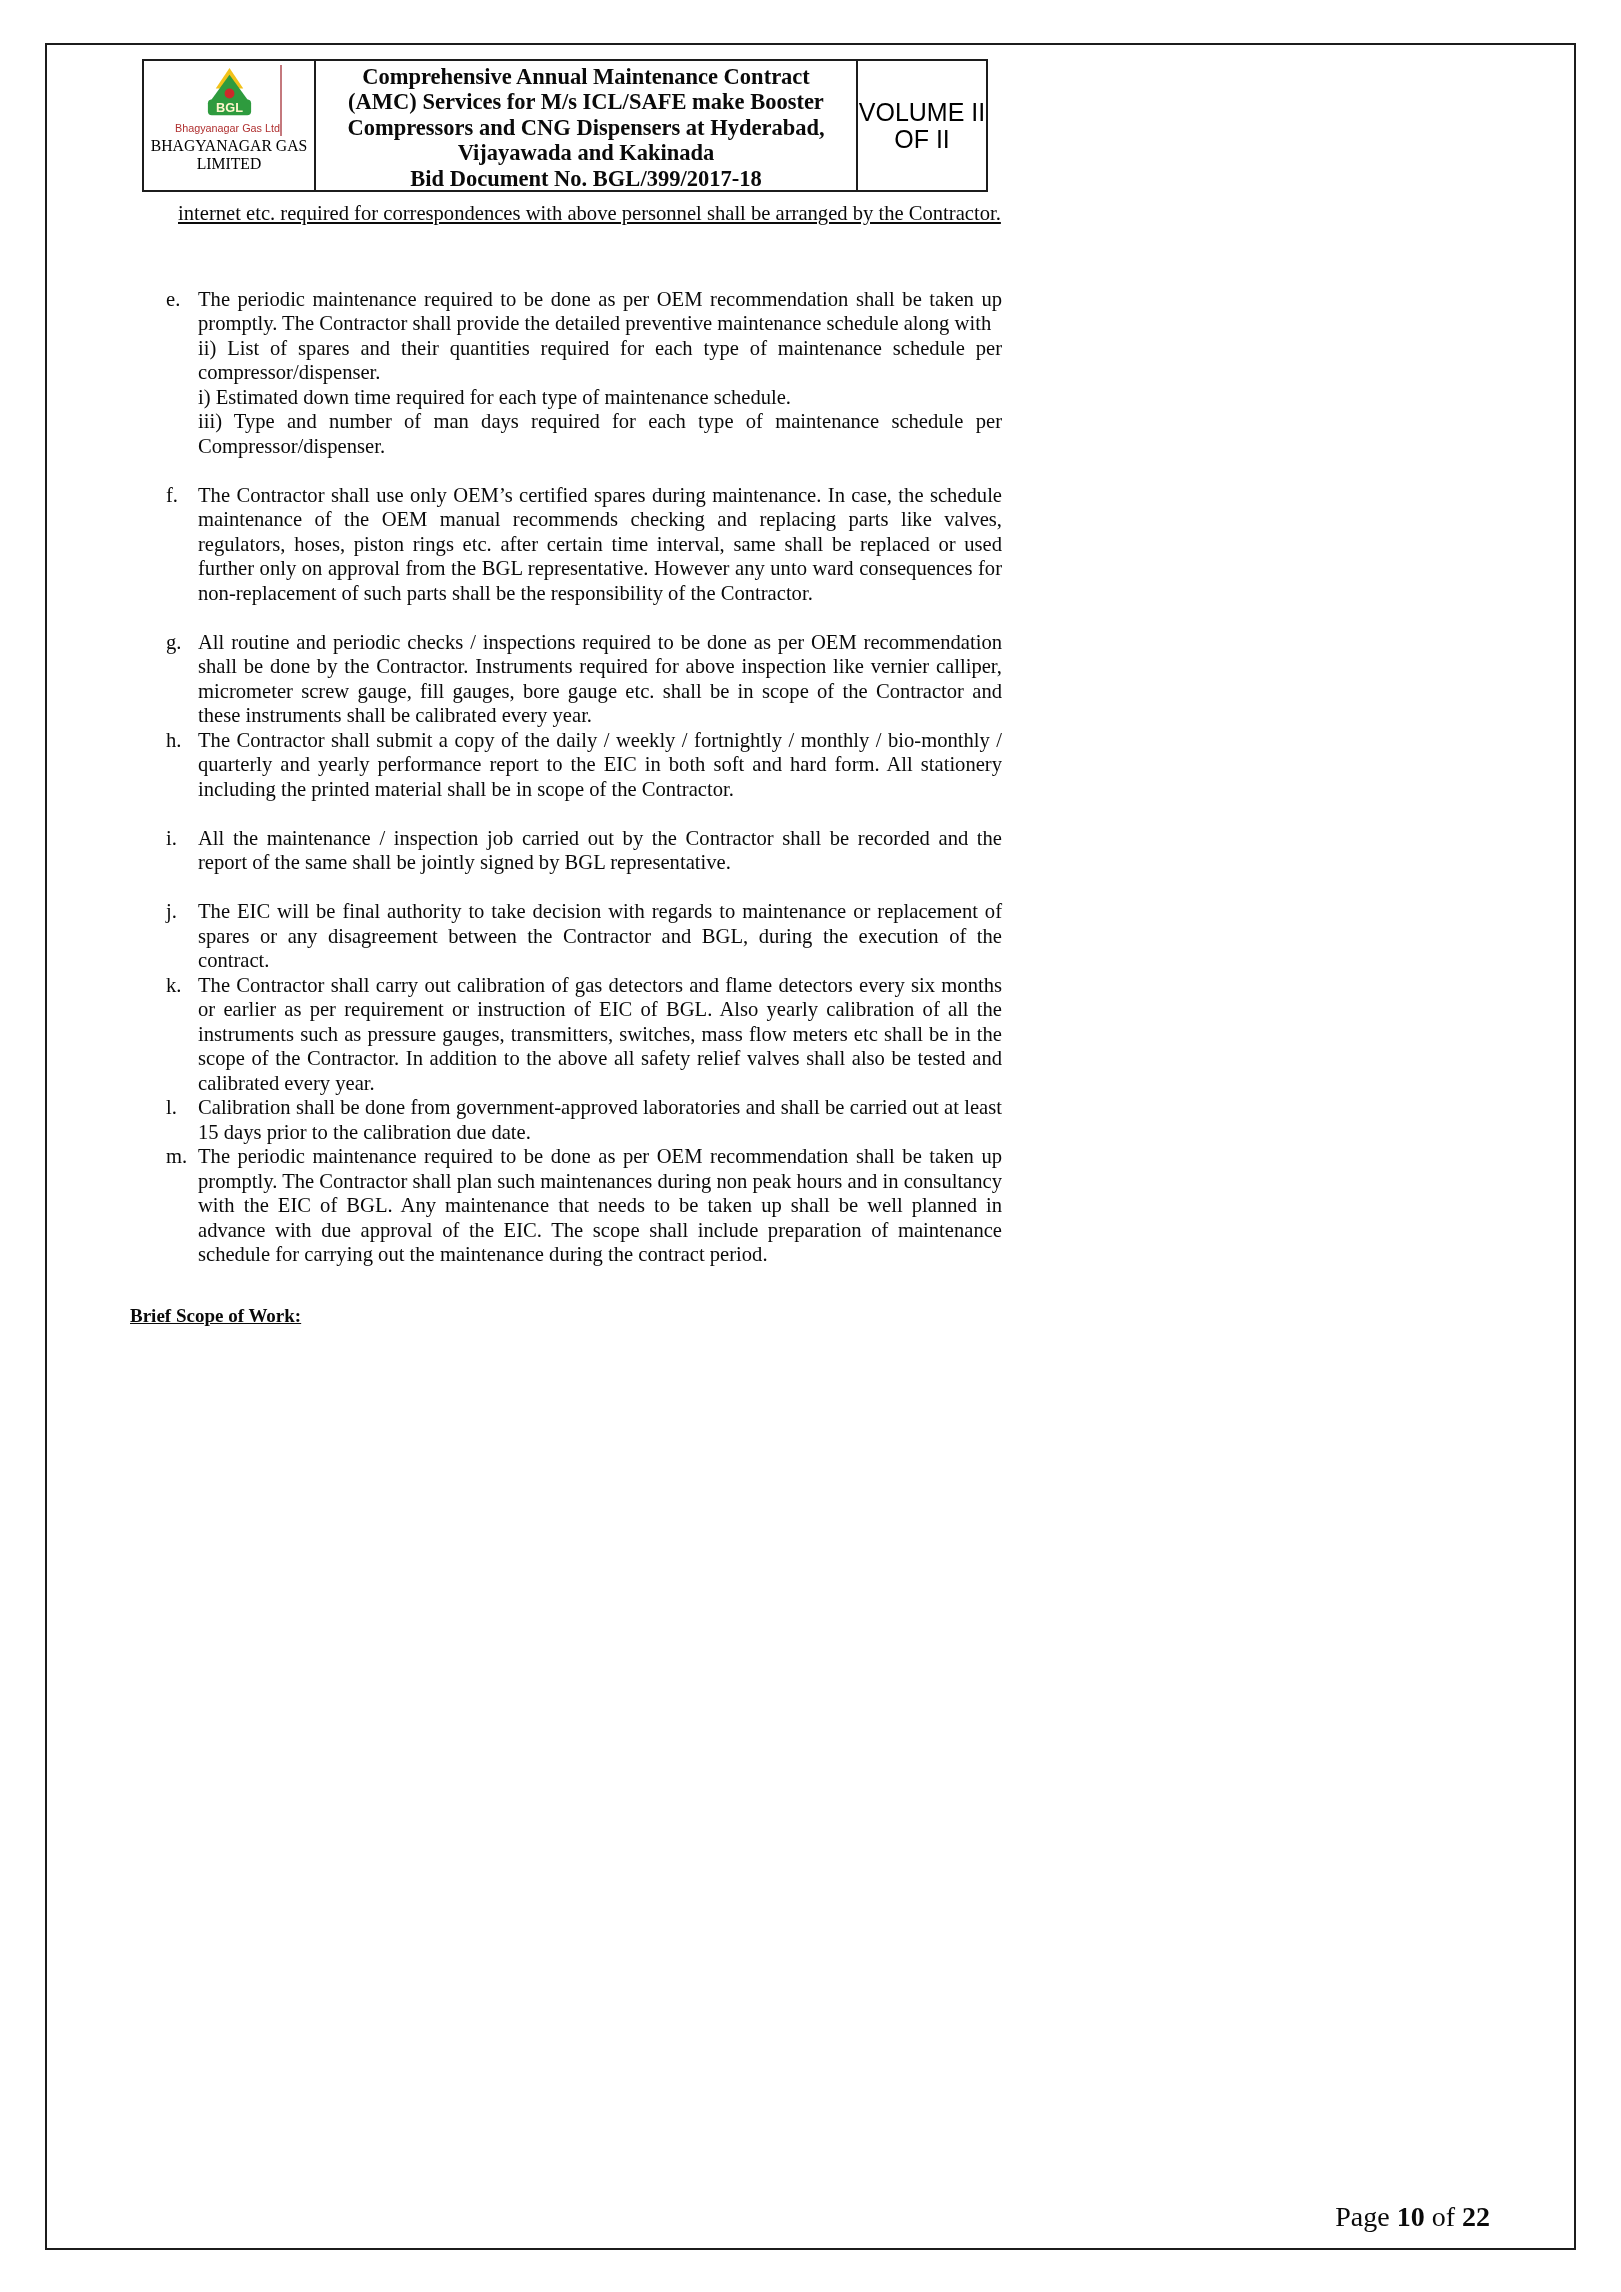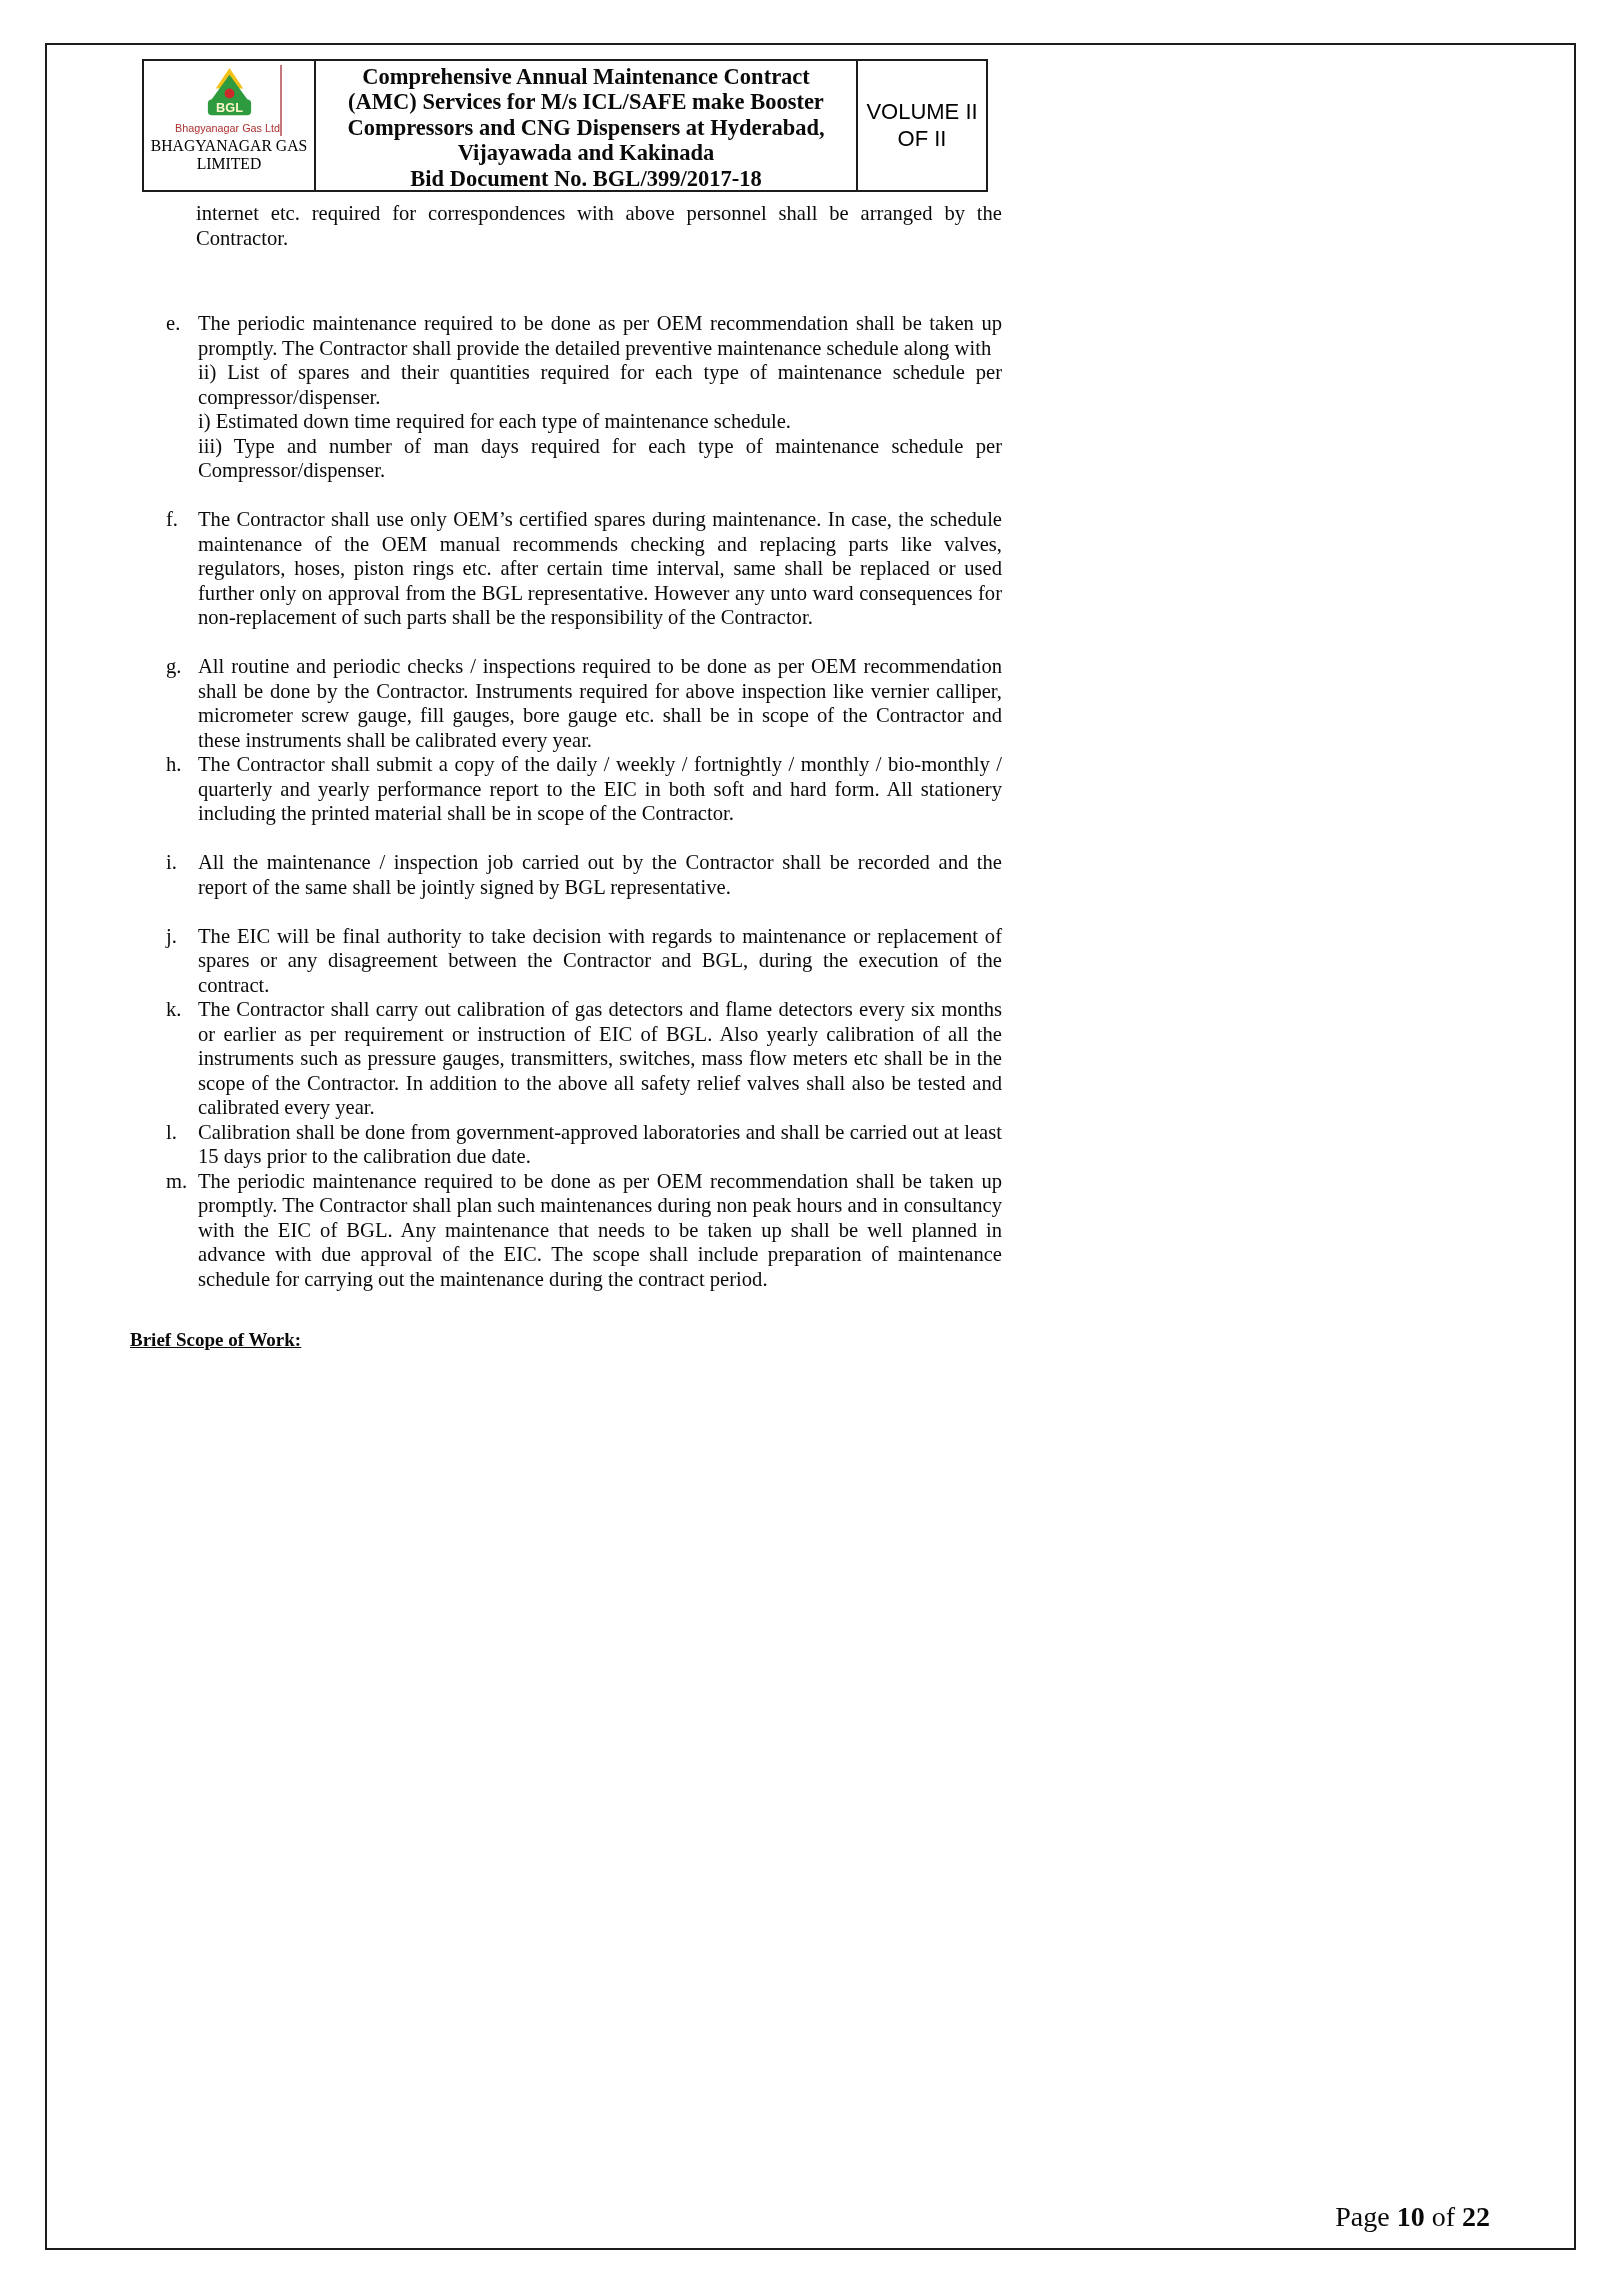--- a/index.html
+++ b/index.html
@@ -38,29 +38,29 @@
   .title-cell {
     flex:1; border-left:2px solid #1c1c1c; border-right:2px solid #1c1c1c;
     text-align:center; padding-top:2.9px;
   }
   .doc-title div, .bid-no {
     font-weight:bold; font-size:22.5px; line-height:25.5px; white-space:nowrap;text-align:center;
   }
   .volume-cell {
     width:128px; display:flex; flex-direction:column; align-items:center;
     justify-content:center; font-family:"Liberation Sans", sans-serif;
-    font-size:22px; line-height:26.5px; color:#000; text-align:center;
+    font-size:25px; line-height:26.5px; color:#000; text-align:center;
   }
 
   
   .content {
     position:absolute; left:130px; top:201px; width:872px;
     font-size:20.6px; line-height:24.5px; text-align:justify;
   }
-  .intro { margin-left:66px; }
+  .intro { margin-left:48px;text-decoration:underline; }
   .list-item { display:flex; margin-left:36px; }
   .list-item .marker { flex:none; width:32px; }
   .item-text { flex:1; min-width:0; }
   .gap { margin-top:24.5px; }
   .gap-lg { margin-top:61px; }
   .section-heading {
     margin-top:37px; font-size:19px; font-weight:bold;
     text-decoration:underline; text-align:left;
   }
 

